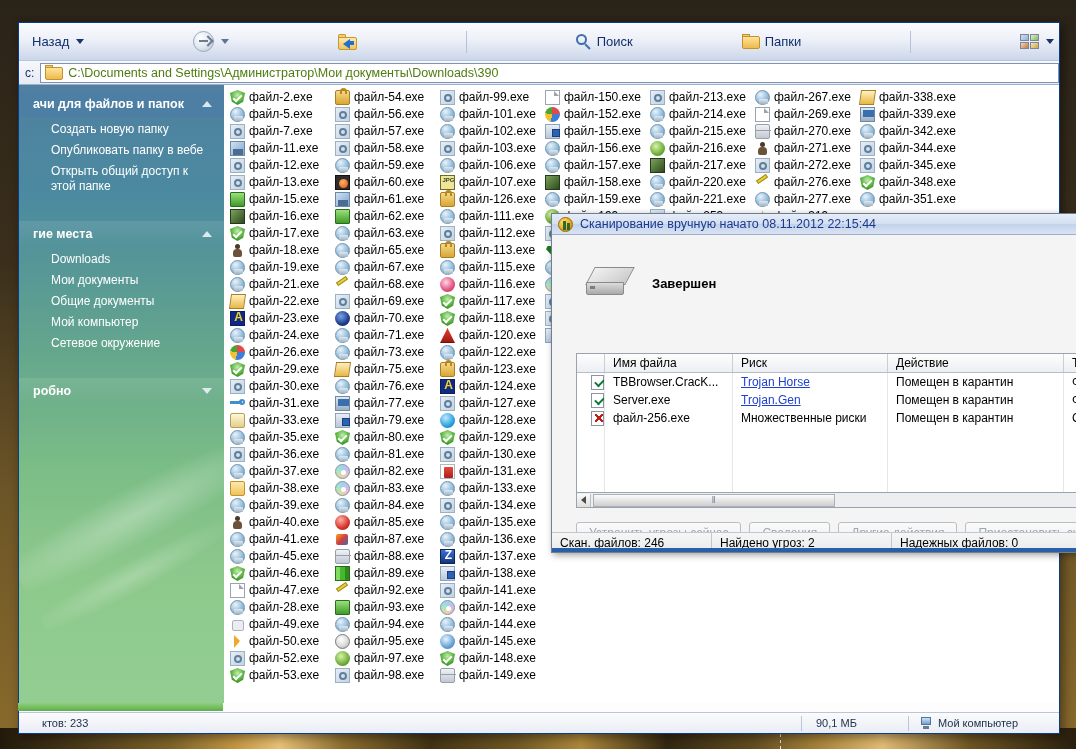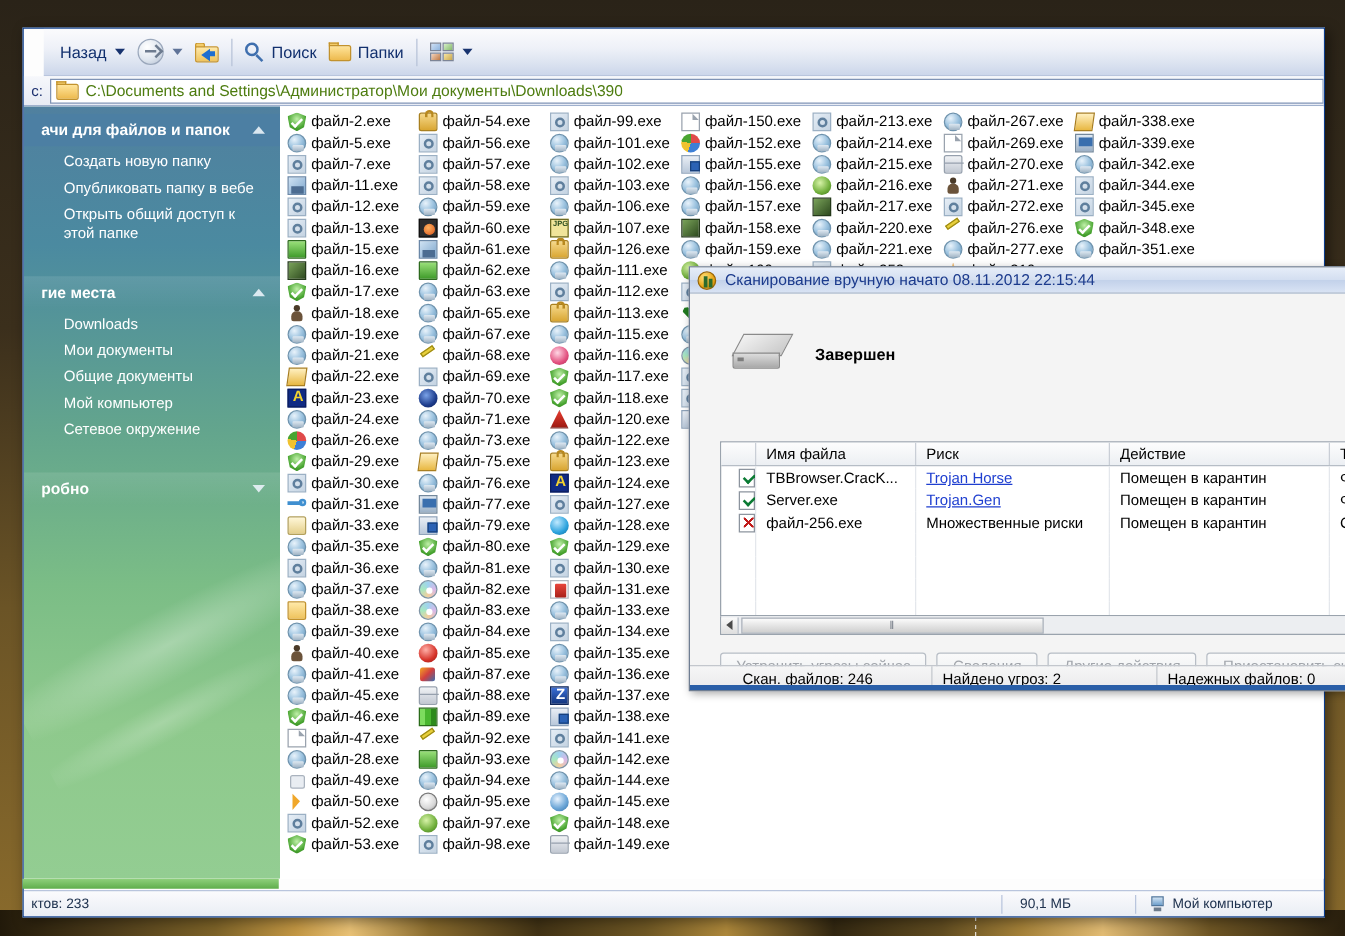--- a/index.html
+++ b/index.html
@@ -37,24 +37,24 @@
     position:absolute;left:18px;top:22px;width:1040px;height:710px;
     background:#fdfdfd;
     border:1px solid #0b3c8c;
     box-shadow:3px 3px 10px rgba(0,0,0,.45);
     overflow:hidden;
   }
   .explorer-inner{position:absolute;left:0;top:0;right:0;bottom:0;}
 
   
   .toolbar{
-    position:absolute;left:16px;top:0;right:0;height:38px;
+    position:absolute;left:0;top:0;right:0;height:38px;
     background:linear-gradient(180deg,#fbfbfd 0%,#eef1f8 42%,#dde4f1 72%,#ccd6ea 100%);
     border-bottom:1px solid #b9c5dd;
-    display:flex;align-items:center;padding-left:8px;box-sizing:border-box;
+    display:flex;align-items:center;padding-left:8px;box-sizing:border-box;justify-content:space-between;
   }
   .tb-item{display:flex;align-items:center;height:30px;padding:0 5px;gap:5px;
     font-size:13px;color:#1b2f6e;white-space:nowrap;cursor:default;border-radius:3px;}
   .tb-label{font-size:13px;color:#12306e;}
   .caret{width:0;height:0;border-left:4px solid transparent;border-right:4px solid transparent;
     border-top:5px solid #18336f;margin-left:2px;}
   .caret.dim{border-top-color:#5f7398;}
   .tb-sep{width:1px;height:22px;background:#b7c2d8;margin:0 5px;}
   .circ-green{
     width:21px;height:21px;border-radius:50%;
@@ -324,36 +324,36 @@
     border:1px solid #b8bec6;border-radius:3px;box-sizing:border-box;
     font-size:12px;color:#a2a6ac;display:flex;align-items:center;justify-content:center;white-space:nowrap;
   }
   .av-status-bar{
     position:absolute;left:0;bottom:0;right:0;height:20px;
     background:linear-gradient(180deg,#f6f6f6,#e9eaec);
     border-top:1px solid #c3c7cd;display:flex;align-items:center;box-sizing:border-box;
   }
   .av-sb-cell{font-size:12px;color:#000;padding-left:8px;display:flex;align-items:center;height:100%;
     border-right:1px solid #c3c7cd;box-sizing:border-box;white-space:nowrap;}
-  .sb1{width:160px;flex:0 0 160px;margin-left:34px;}
+  .sb1{width:160px;flex:0 0 160px;}
   .sb2{width:180px;flex:0 0 180px;}
   .sb3{flex:1;border-right:none;}
   .av-blue-foot{position:absolute;left:0;bottom:0;right:0;height:4px;background:#2a5fa8;}
 
   
   .ex-status{
     position:absolute;left:0;bottom:0;right:0;height:21px;
     background:linear-gradient(180deg,#fbfbfd,#e9edf4);
     border-top:1px solid #b9c5dd;
     display:flex;align-items:center;box-sizing:border-box;
   }
   .ex-sb-cell{font-size:11px;color:#20334f;display:flex;align-items:center;height:100%;
     padding:0 8px;box-sizing:border-box;}
   .ex-sb-sep{width:1px;height:15px;background:#b9c5dd;}
-  .ex-sb-left{flex:1;padding-left:6px;}
+  .ex-sb-left{flex:1;padding-left:23px;}
   .ex-sb-size{width:106px;justify-content:flex-start;padding-left:14px;}
   .ex-sb-right{width:150px;gap:5px;padding-left:10px;}
   .pc-ico{width:14px;height:14px;position:relative;}
   .pc-ico:after{content:"";position:absolute;left:2px;top:1px;width:10px;height:8px;
     background:linear-gradient(180deg,#cfe2f3,#6fa0cd);border:1px solid #4f769c;box-sizing:border-box;}
   .pc-ico:before{content:"";position:absolute;left:4px;top:10px;width:6px;height:3px;background:#6c7b8c;}
 
   
   .green-sliver{
     position:absolute;left:18px;top:703px;width:205px;height:8px;

